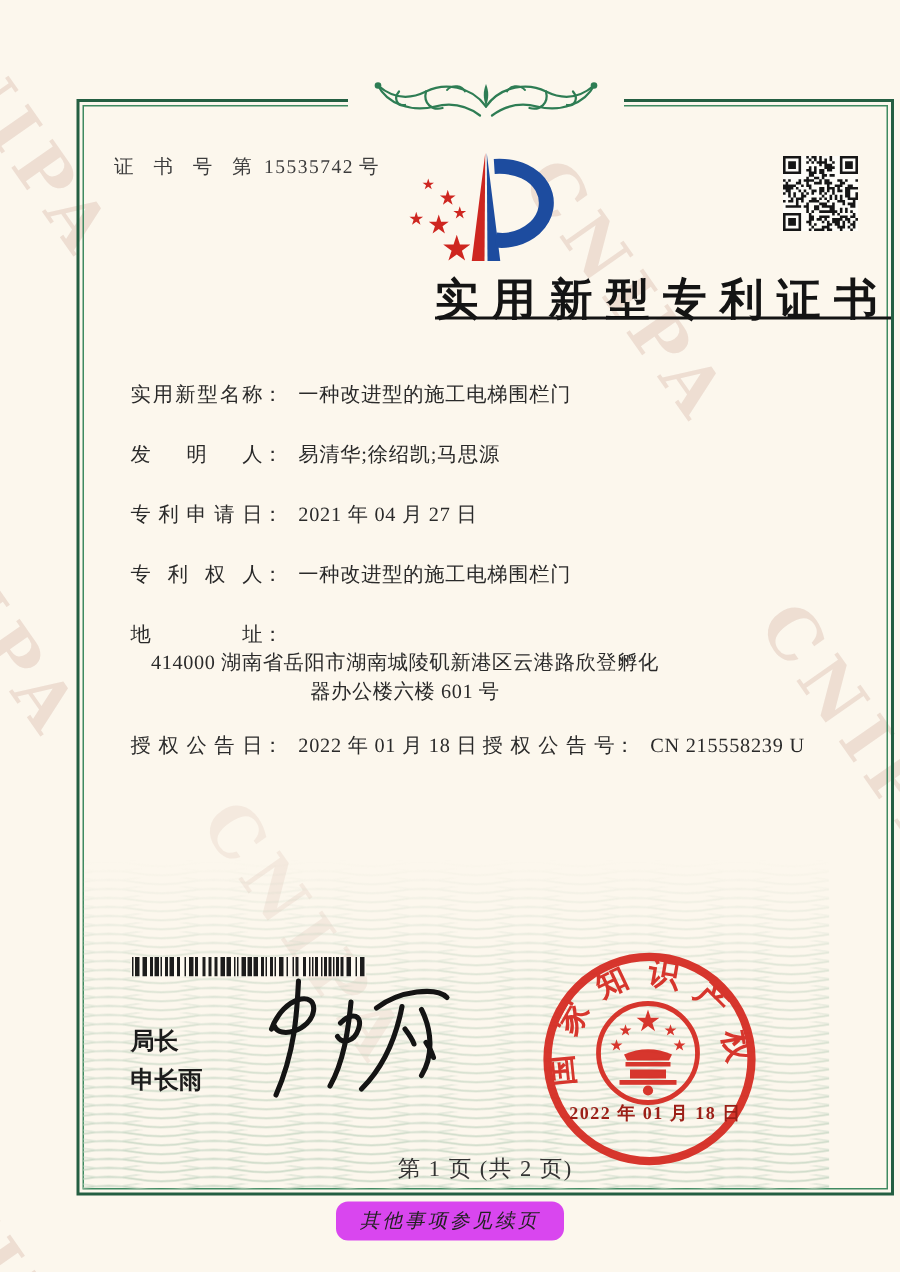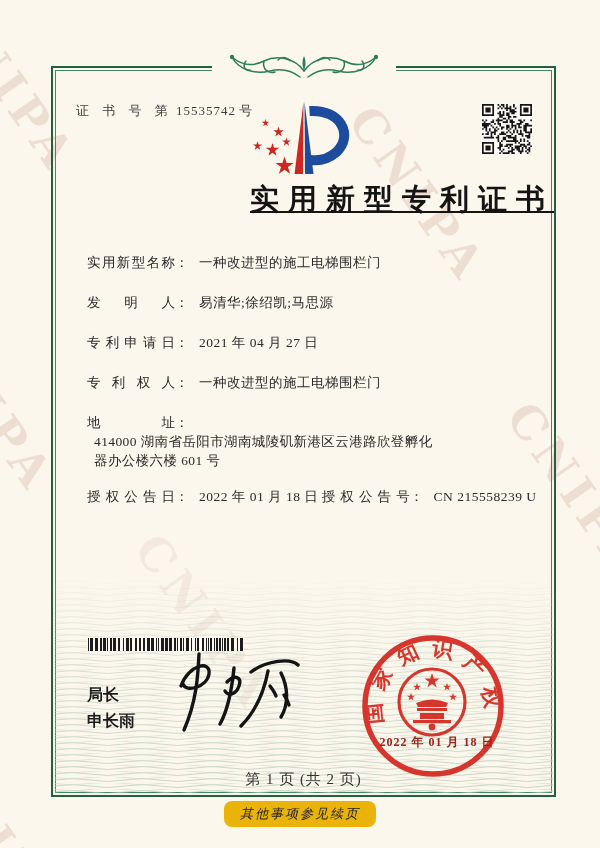--- a/index.html
+++ b/index.html
@@ -8,21 +8,21 @@
     background:#fcf7ed;overflow:hidden;
     font-family:"Liberation Serif","DejaVu Serif",serif;color:#222;
   }
   .wm{
     position:absolute;z-index:1;font-family:"DejaVu Serif",serif;
     font-weight:700;font-size:46px;letter-spacing:7px;
     color:rgba(198,150,134,0.26);transform:rotate(55deg);
     transform-origin:left top;white-space:nowrap;pointer-events:none;
   }
   .frame{
-    position:absolute;z-index:2;left:51px;top:66px;width:505px;height:731px;
+    position:absolute;z-index:2;left:51px;top:66px;width:545px;height:731px;
     border:2.5px solid #245f42;box-sizing:border-box;
   }
   .frame-inner-line{position:absolute;inset:2px;border:1px solid #3f8a61;pointer-events:none;}
   .ornament{position:absolute;left:50%;top:-21px;transform:translateX(-50%);}
   .cert-no{position:absolute;left:23px;top:34px;font-size:13px;color:#3d3d3d;}
   .cert-no .sp{letter-spacing:5px;}
   .cert-no .num{letter-spacing:1px;}
   .qr{position:absolute;right:22px;top:36px;width:50px;height:50px;}
   .logo{position:absolute;left:50%;top:30px;transform:translateX(-50%);}
   .title{
@@ -31,21 +31,21 @@
   }
   .fields{position:absolute;left:34px;top:185px;width:462px;font-size:13.5px;color:#2a2a2a;}
   .frow{margin:0 0 21px 0;line-height:19px;white-space:nowrap;}
   .frow.addr-row{margin-bottom:17px;white-space:normal;}
   .frow.last{margin-bottom:0;}
   .flabel{
     display:inline-block;width:88px;text-align:justify;text-align-last:justify;
     vertical-align:top;
   }
   .fcolon{display:inline-block;vertical-align:top;}
-  .fvalue{display:inline-block;margin-left:7px;vertical-align:top;letter-spacing:0.5px;}
+  .fvalue{display:inline-block;margin-left:7px;vertical-align:top;letter-spacing:0.5px;text-align:center;}
   .fvalue.addr{width:352px;white-space:normal;letter-spacing:0.4px;}
   .pair2{display:inline-block;}
   .paras{
     position:absolute;left:33px;top:438px;width:464px;
     font-size:12.5px;line-height:19.5px;font-style:italic;color:#1f1f1f;
     text-align:justify;letter-spacing:0.2px;
   }
   .paras p{margin:0;text-indent:2em;}
   .waves{position:absolute;left:2px;bottom:2px;pointer-events:none;}
   .barcode{position:absolute;left:34px;top:570px;width:157px;height:13px;background:#fdf9f0;}
@@ -53,21 +53,21 @@
     font-weight:700;font-size:16px;color:#1c1c1c;line-height:26px;}
   .signature{position:absolute;left:100px;top:578px;}
   .seal{position:absolute;left:305px;top:564px;}
   .seal-date{
     position:absolute;left:315px;top:666px;width:138px;text-align:center;
     font-size:12px;font-weight:700;color:#9c1f17;letter-spacing:1px;
   }
   .page-num{position:absolute;left:0;right:0;top:702px;text-align:center;font-size:15px;color:#333;letter-spacing:1px;}
   .footer-note-wrap{position:absolute;z-index:2;left:0;right:0;top:801px;text-align:center;}
   .footer-note{
-    display:inline-block;background:#eab308;border-radius:8px;padding:4px 16px;
+    display:inline-block;background:#d946ef;border-radius:8px;padding:4px 16px;
     font-size:13px;font-style:italic;color:#222;letter-spacing:2px;
   }
 </style>
 </head>
 <body>
 
 <div class="page">
 
   <div class="wm" style="left:-28px;top:-14px;">CNIPA</div>
   <div class="wm" style="left:382px;top:96px;">CNIPA</div>

